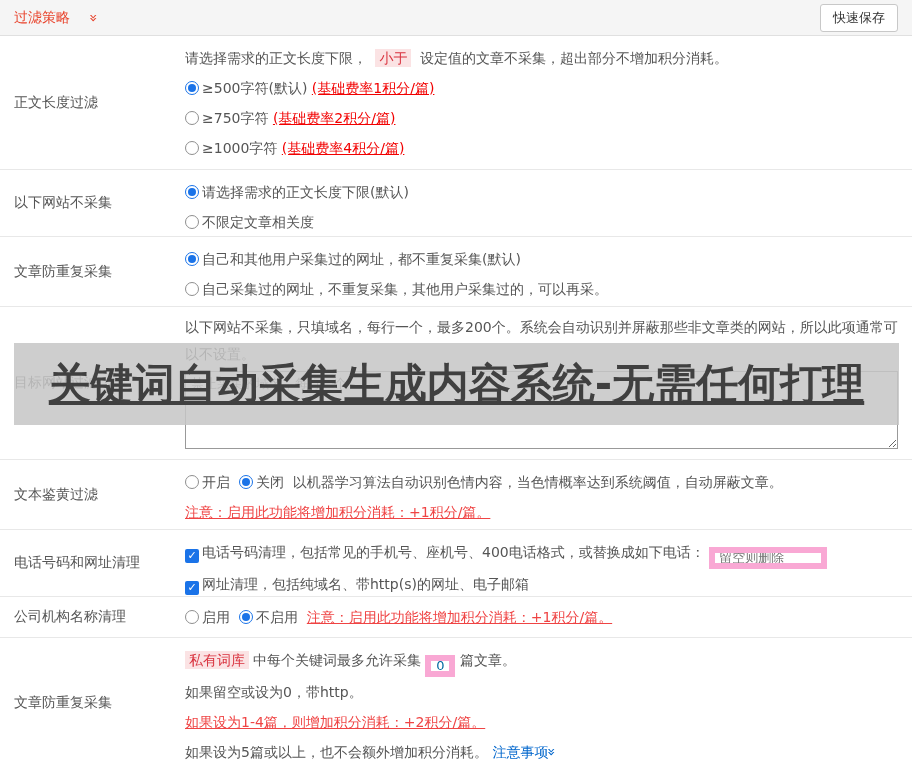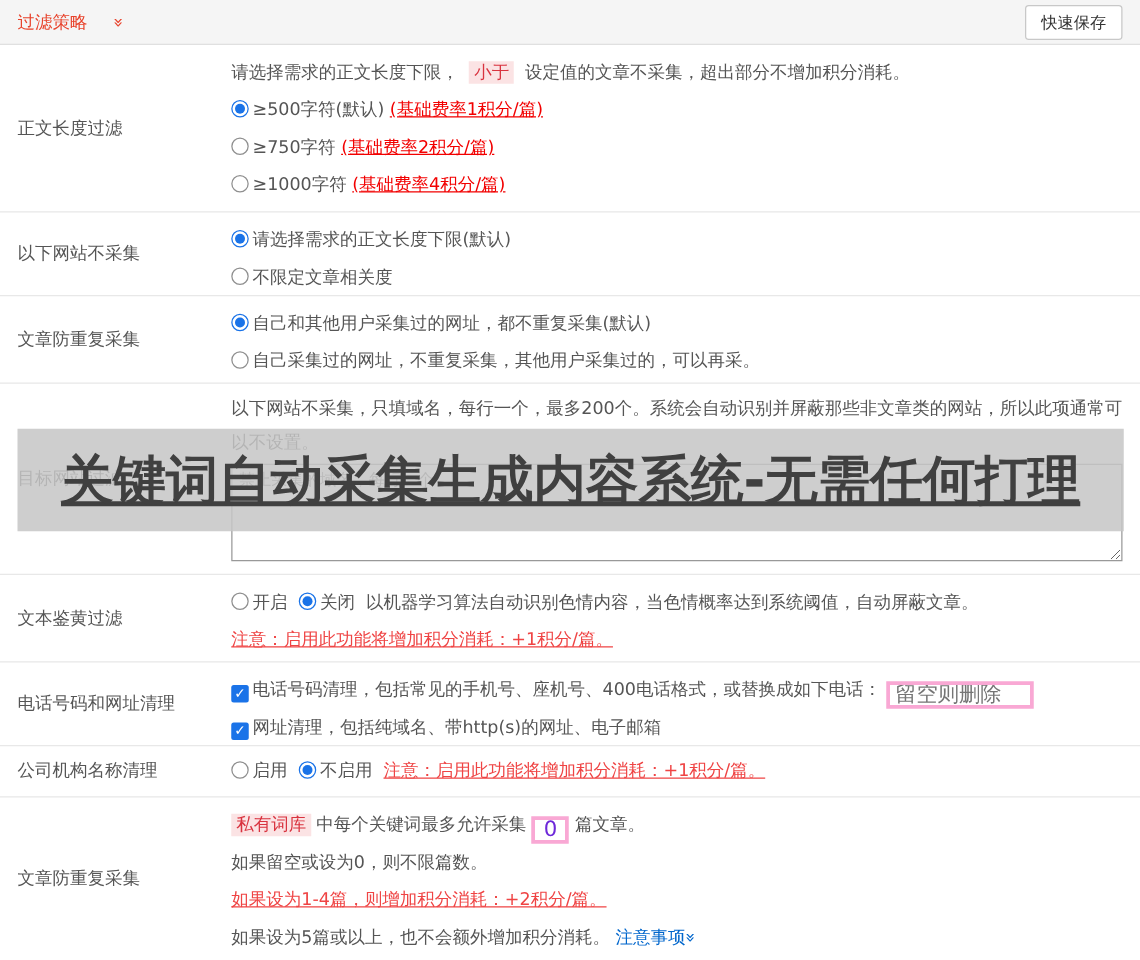--- a/index.html
+++ b/index.html
@@ -33,21 +33,21 @@
     background:#fff; vertical-align:-2px; margin-right:3px; position:relative; }
   .radio.on { border-color:#1a73e8; }
   .radio.on::after { content:""; position:absolute; left:2px; top:2px; right:2px; bottom:2px;
     background:#1a73e8; border-radius:50%; }
 
   
   .checkbox { display:inline-block; width:14px; height:14px; border-radius:2px; background:#1a73e8;
     color:#fff; font-size:11px; line-height:14px; text-align:center; vertical-align:-2px; margin-right:3px; }
 
   
-  .text-input { border:3px solid #f9a8d4; height:22px; font-size:17px; padding:0 4px; color:#6d28d9;
+  .text-input { border:6px solid #f9a8d4; height:22px; font-size:13px; padding:0 4px; color:#0369a1;
     font-family:"DejaVu Sans","Liberation Sans",sans-serif; vertical-align:-5px; }
   .phone-input { width:118px; }
   .count-input { width:30px; text-align:center; vertical-align:-5px; }
   textarea.domain-box { width:100%; height:78px; border:1px solid #999; resize:both; margin-top:3px;
     font-family:"DejaVu Sans","Liberation Sans",sans-serif; font-size:13px; padding:3px 5px; color:#555; }
 
   
   .r1 { height:134px; } .r2 { height:67px; } .r3 { height:70px; } .r4 { height:153px; }
   .r5 { height:70px; } .r6 { height:67px; } .r7 { height:41px; } .r8 { height:130px; border-bottom:none; }
   .r7 .row-content, .r7 .row-label { display:flex; align-items:center; padding-top:0; padding-bottom:0; }
@@ -163,21 +163,21 @@
   </div>
 
   <div class="row r8">
     <div class="row-label">文章防重复采集</div>
     <div class="row-content">
       <div class="line">
         <span class="pink-badge" style="margin-left:0;">私有词库</span><span>中每个关键词最多允许采集</span>
         <input class="text-input count-input" value="0" style="">
         <span>篇文章。</span>
       </div>
-      <div class="line">如果留空或设为0，则不限篇数。</div>
+      <div class="line">如果留空或设为0，带http。</div>
       <div class="line red">如果设为1-4篇，则增加积分消耗：+2积分/篇。</div>
       <div class="line">
         <span>如果设为5篇或以上，也不会额外增加积分消耗。</span>
         <a class="blue-link"><span>注意事项</span><span class="chev-double">»</span></a>
       </div>
     </div>
   </div>
 
   <div class="watermark">
     <span>关键词自动采集生成内容系统-无需任何打理</span>

